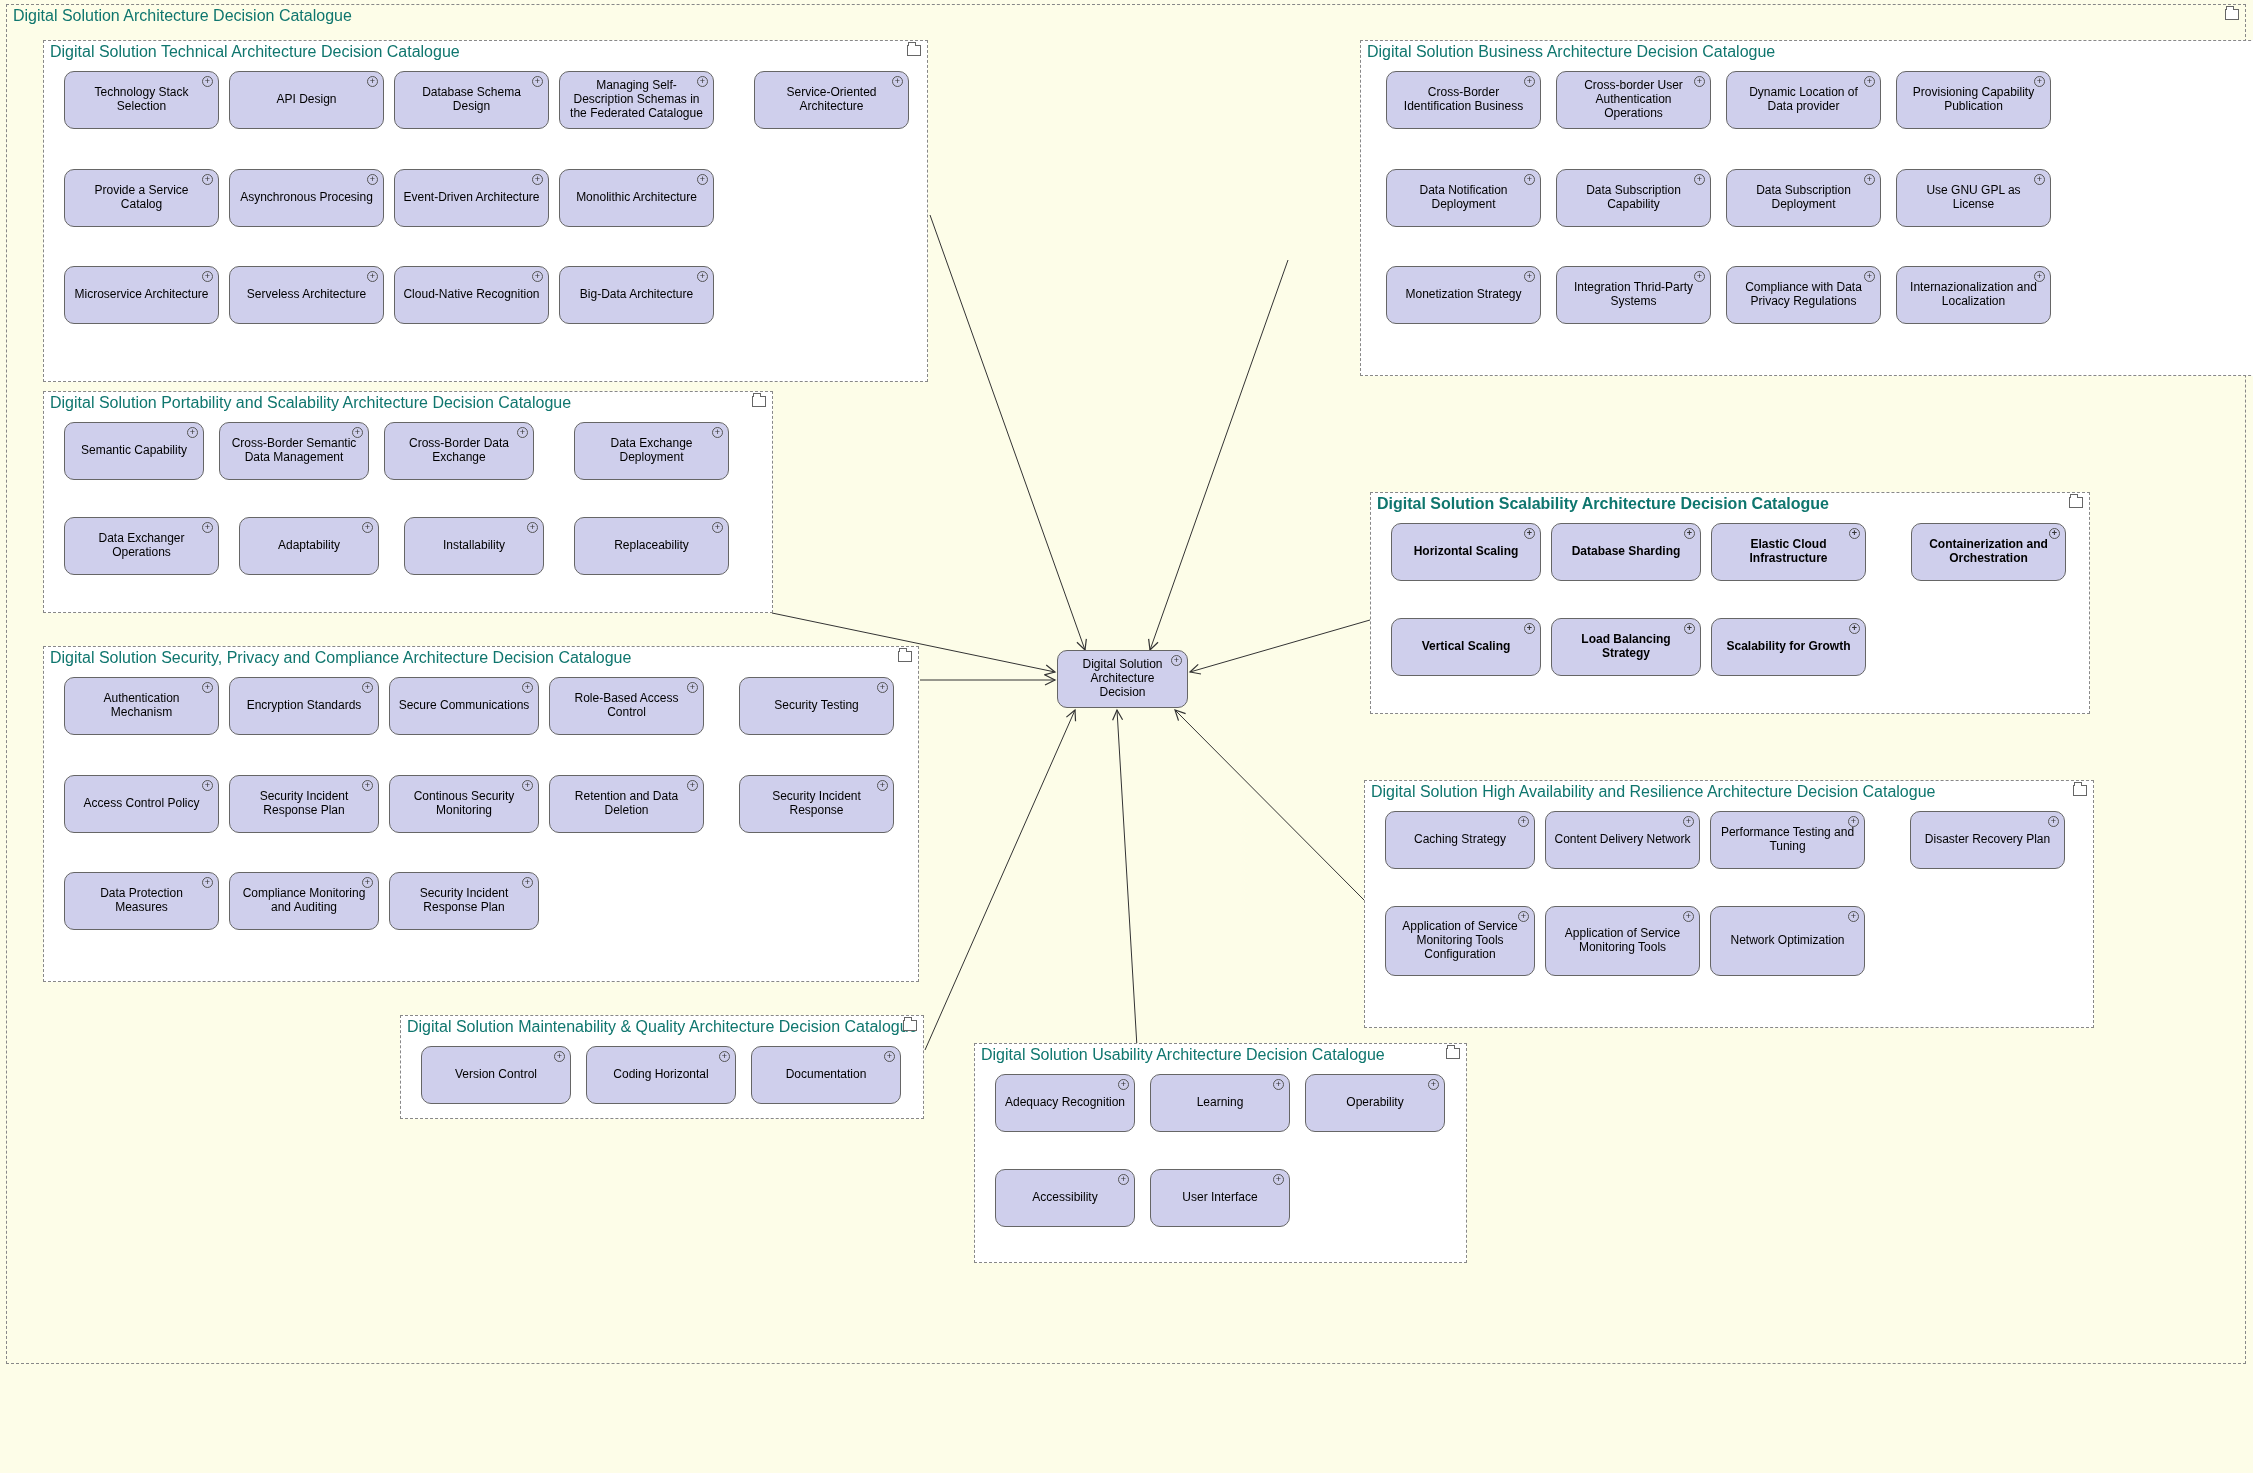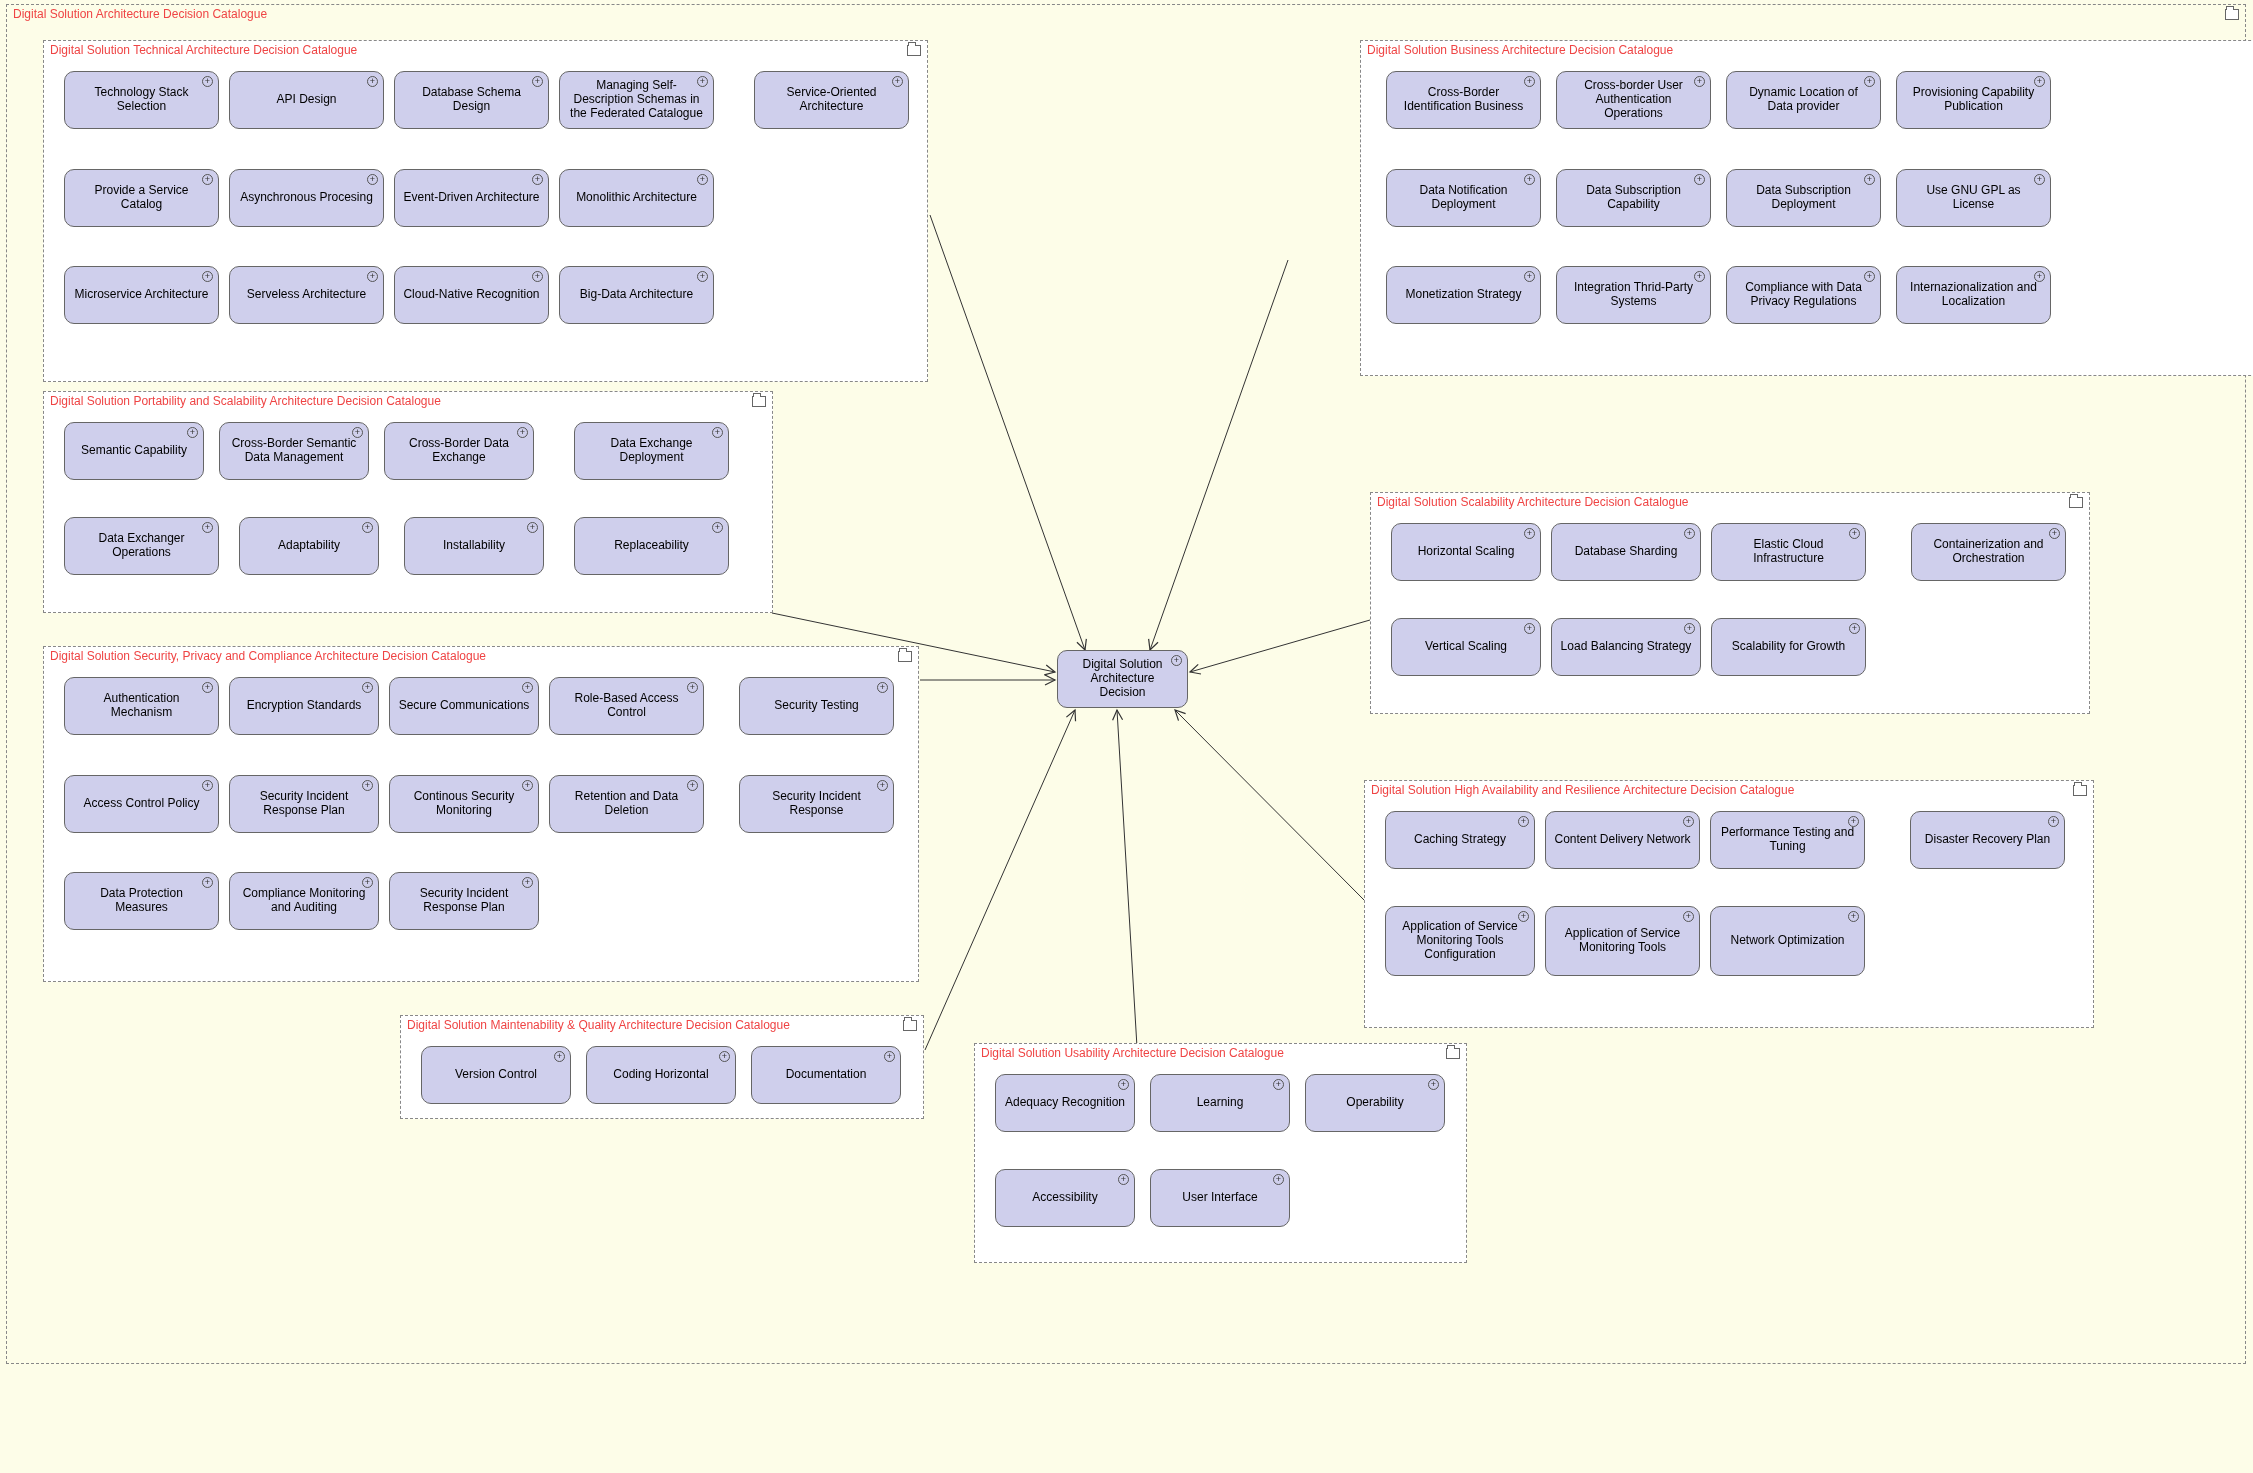--- a/index.html
+++ b/index.html
@@ -23,22 +23,22 @@
   .package {
     position: absolute;
     border: 1.5px dashed #888;
     background: #fff;
     padding-left: 40px;
   }
   .package-title, .outer-title {
     position: absolute;
     top: 2px;
     left: 6px;
-    font-size: 12px;
-    color: #ef4444;
+    font-size: 16px;
+    color: #0f766e;
     white-space: nowrap;
   }
   .folder-icon {
     position: absolute;
     top: 4px;
     right: 6px;
     width: 14px;
     height: 11px;
     border: 1px solid #666;
     background: #fff;
@@ -383,21 +383,21 @@
     <div class="node" style="left:365px; top:225px; width:155px; height:58px;">
         <span class="node-plus">+</span>
         <span>Compliance with Data Privacy Regulations</span>
       </div>
     <div class="node" style="left:535px; top:225px; width:155px; height:58px;">
         <span class="node-plus">+</span>
         <span>Internazionalization and Localization</span>
       </div>
   </div>
 
-  <div class="package" style="left:1370px; top:492px; width:720px; height:222px;">
+  <div class="package" style="left:1370px; top:492px; width:720px; height:222px;font-weight:bold;">
     <span class="package-title">Digital Solution Scalability Architecture Decision Catalogue</span>
     <span class="folder-icon"></span>
 
     <div class="node" style="left:20px; top:30px; width:150px; height:58px;">
         <span class="node-plus">+</span>
         <span>Horizontal Scaling</span>
       </div>
     <div class="node" style="left:180px; top:30px; width:150px; height:58px;">
         <span class="node-plus">+</span>
         <span>Database Sharding</span>

